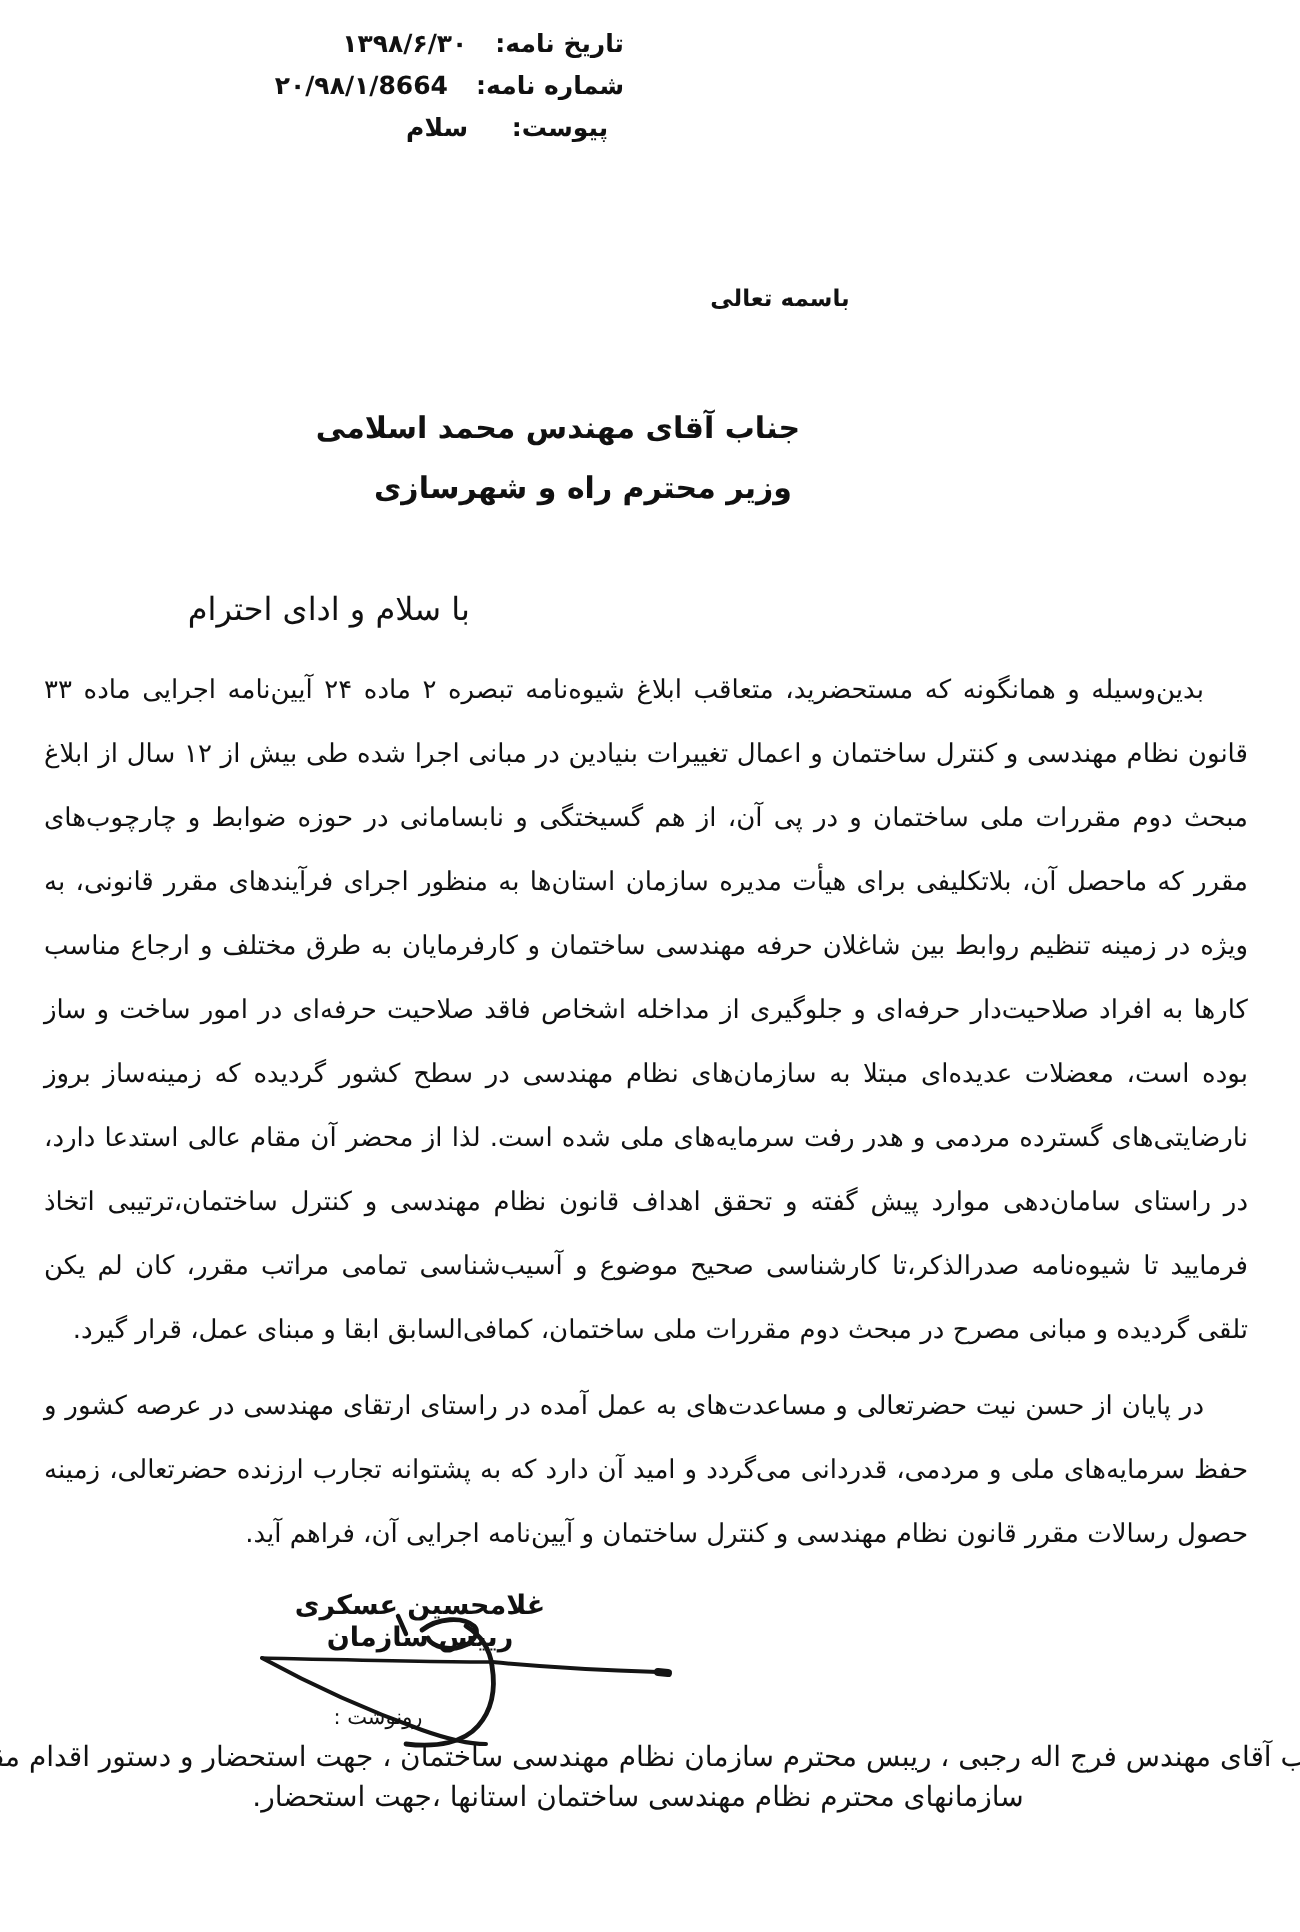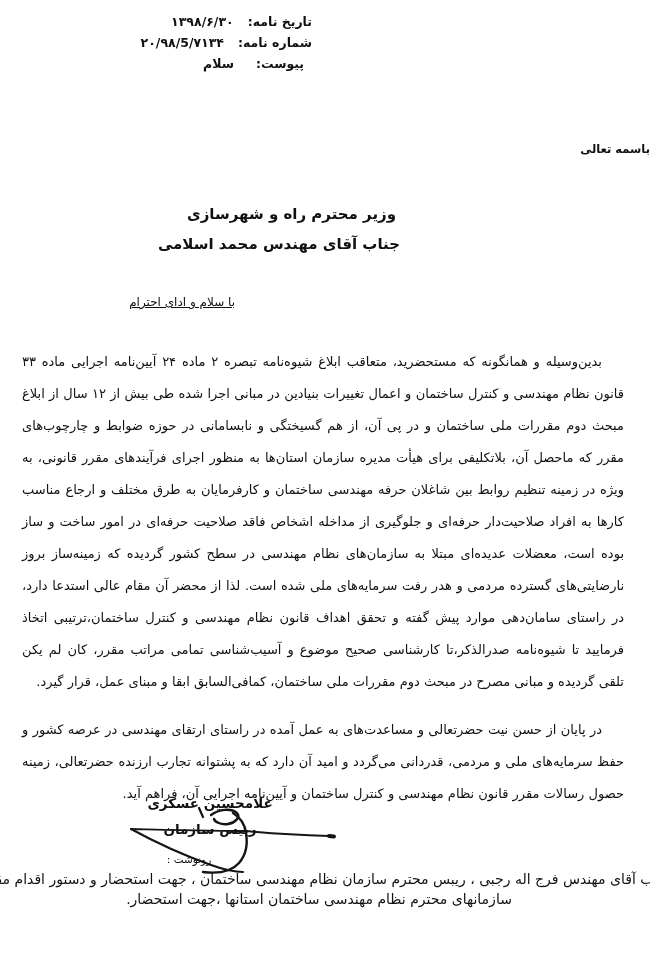--- a/index.html
+++ b/index.html
@@ -53,21 +53,21 @@
     min-width: 104px;
     text-align: right;
   }
 
   
   .basmala {
     position: absolute;
     top: 142px;
     right: 0;
     left: 0;
-    text-align: right;
+    text-align: center;
     font-size: 11.5px;
     font-weight: bold;
     padding-left: 130px;
   }
 
   
   .recipient {
     position: absolute;
     top: 205px;
     right: 0;
@@ -86,39 +86,38 @@
     padding-right: 4px;
   }
 
   
   .salutation {
     position: absolute;
     top: 295px;
     right: 0;
     left: 0;
     padding-right: 415px;
-    font-size: 12px;
+    font-size: 16px;
     text-align: right;
-    text-decoration: underline;
   }
 
   
   .body-text {
     position: absolute;
     top: 330px;
     right: 26px;
     left: 22px;
     font-size: 13px;
     line-height: 32px;
     text-align: justify;
     text-align-last: right;
     text-justify: inter-word;
   }
   .para {
-    margin: 16px 0 6px 0;
+    margin: 0 0 6px 0;
     text-indent: 22px;
   }
   .para:last-child {
     margin-bottom: 0;
   }
 
   
   .signature {
     position: absolute;
     top: 795px;
@@ -126,21 +125,20 @@
     left: 0;
   }
   .sig-names {
     position: absolute;
     top: 0;
     right: 340px;
     width: 200px;
     text-align: center;
     display: flex;
     flex-direction: column;
-    gap: 10px;
   }
   .sig-name {
     font-size: 13.5px;
     font-weight: bold;
   }
   .sig-role {
     font-size: 13.5px;
     font-weight: bold;
   }
   .sig-mark {
@@ -187,33 +185,33 @@
 
 <div class="page">
 
   <div class="meta-block">
     <div class="meta-row">
       <span class="meta-label">تاریخ نامه:</span>
       <span class="meta-value">۱۳۹۸/۶/۳۰</span>
     </div>
     <div class="meta-row">
       <span class="meta-label">شماره نامه:</span>
-      <span class="meta-value">۲۰/۹۸/5/۷۱۳۴</span>
+      <span class="meta-value">۲۰/۹۸/۱/8664</span>
     </div>
     <div class="meta-row">
       <span class="meta-label">پیوست:</span>
       <span class="meta-value">سلام</span>
     </div>
   </div>
 
   <div class="basmala">باسمه تعالی</div>
 
   <div class="recipient">
+    <div class="recipient-line">جناب آقای مهندس محمد اسلامی</div>
     <div class="recipient-line role">وزیر محترم راه و شهرسازی</div>
-    <div class="recipient-line">جناب آقای مهندس محمد اسلامی</div>
   </div>
 
   <div class="salutation">با سلام و ادای احترام</div>
 
   <div class="body-text">
     <p class="para">بدین‌وسیله و همانگونه که مستحضرید، متعاقب ابلاغ شیوه‌نامه تبصره ۲ ماده ۲۴ آیین‌نامه اجرایی ماده ۳۳ قانون نظام مهندسی و کنترل ساختمان و اعمال تغییرات بنیادین در مبانی اجرا شده طی بیش از ۱۲ سال از ابلاغ مبحث دوم مقررات ملی ساختمان و در پی آن، از هم گسیختگی و نابسامانی در حوزه ضوابط و چارچوب‌های مقرر که ماحصل آن، بلاتکلیفی برای هیأت مدیره سازمان استان‌ها به منظور اجرای فرآیندهای مقرر قانونی، به ویژه در زمینه تنظیم روابط بین شاغلان حرفه مهندسی ساختمان و کارفرمایان به طرق مختلف و ارجاع مناسب کارها به افراد صلاحیت‌دار حرفه‌ای و جلوگیری از مداخله اشخاص فاقد صلاحیت حرفه‌ای در امور ساخت و ساز بوده است، معضلات عدیده‌ای مبتلا به سازمان‌های نظام مهندسی در سطح کشور گردیده که زمینه‌ساز بروز نارضایتی‌های گسترده مردمی و هدر رفت سرمایه‌های ملی شده است. لذا از محضر آن مقام عالی استدعا دارد، در راستای سامان‌دهی موارد پیش گفته و تحقق اهداف قانون نظام مهندسی و کنترل ساختمان،ترتیبی اتخاذ فرمایید تا شیوه‌نامه صدرالذکر،تا کارشناسی صحیح موضوع و آسیب‌شناسی تمامی مراتب مقرر، کان لم یکن تلقی گردیده و مبانی مصرح در مبحث دوم مقررات ملی ساختمان، کمافی‌السابق ابقا و مبنای عمل، قرار گیرد.</p>
     <p class="para">در پایان از حسن نیت حضرتعالی و مساعدت‌های به عمل آمده در راستای ارتقای مهندسی در عرصه کشور و حفظ سرمایه‌های ملی و مردمی، قدردانی می‌گردد و امید آن دارد که به پشتوانه تجارب ارزنده حضرتعالی، زمینه حصول رسالات مقرر قانون نظام مهندسی و کنترل ساختمان و آیین‌نامه اجرایی آن، فراهم آید.</p>
   </div>
 
   <div class="signature">

